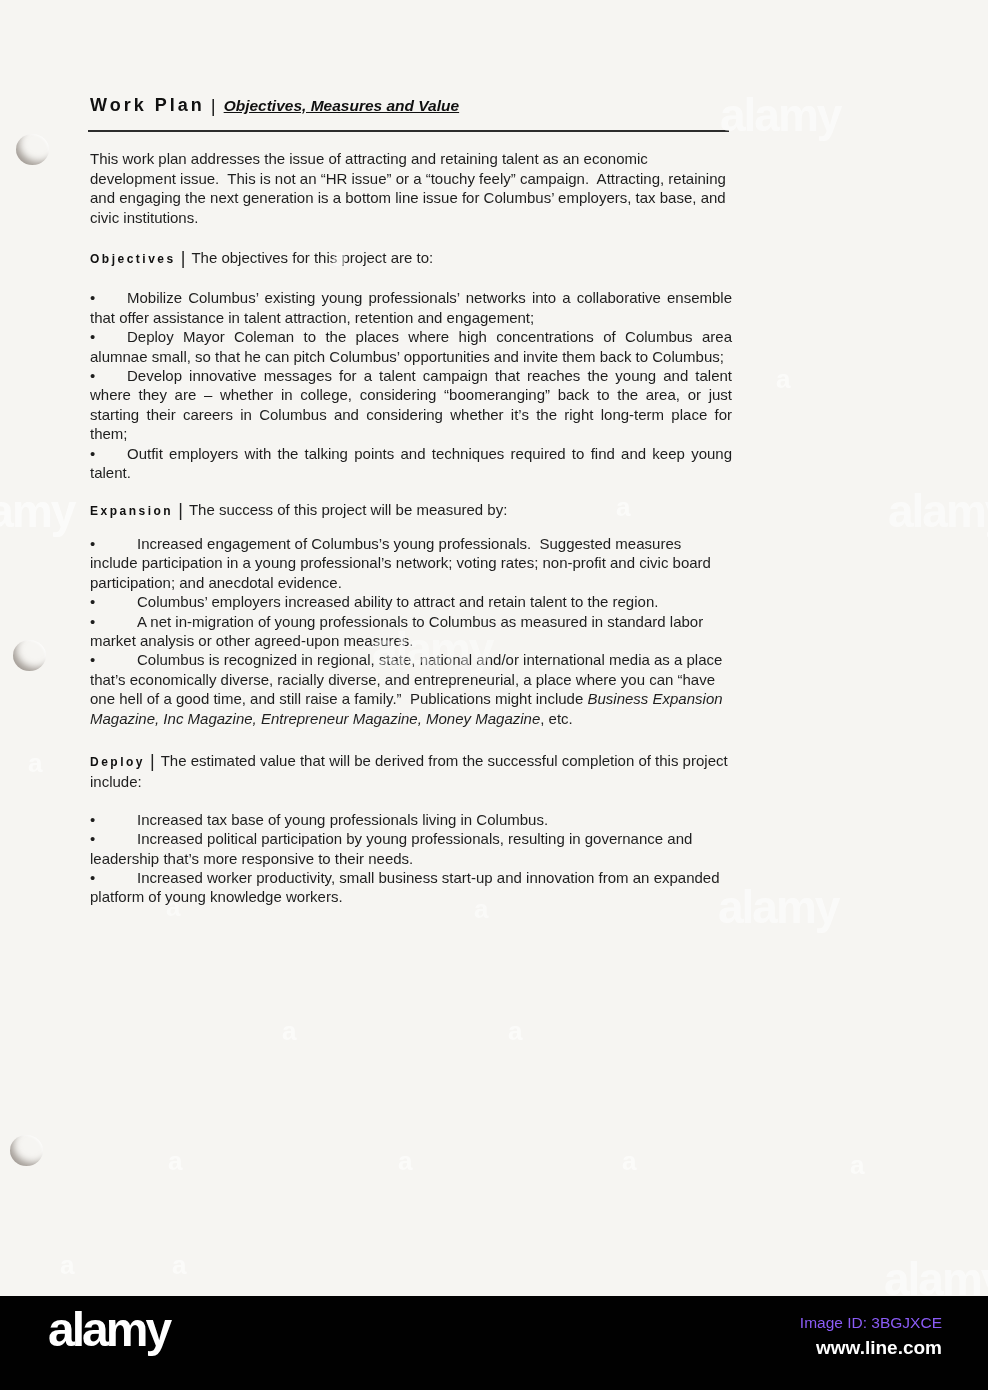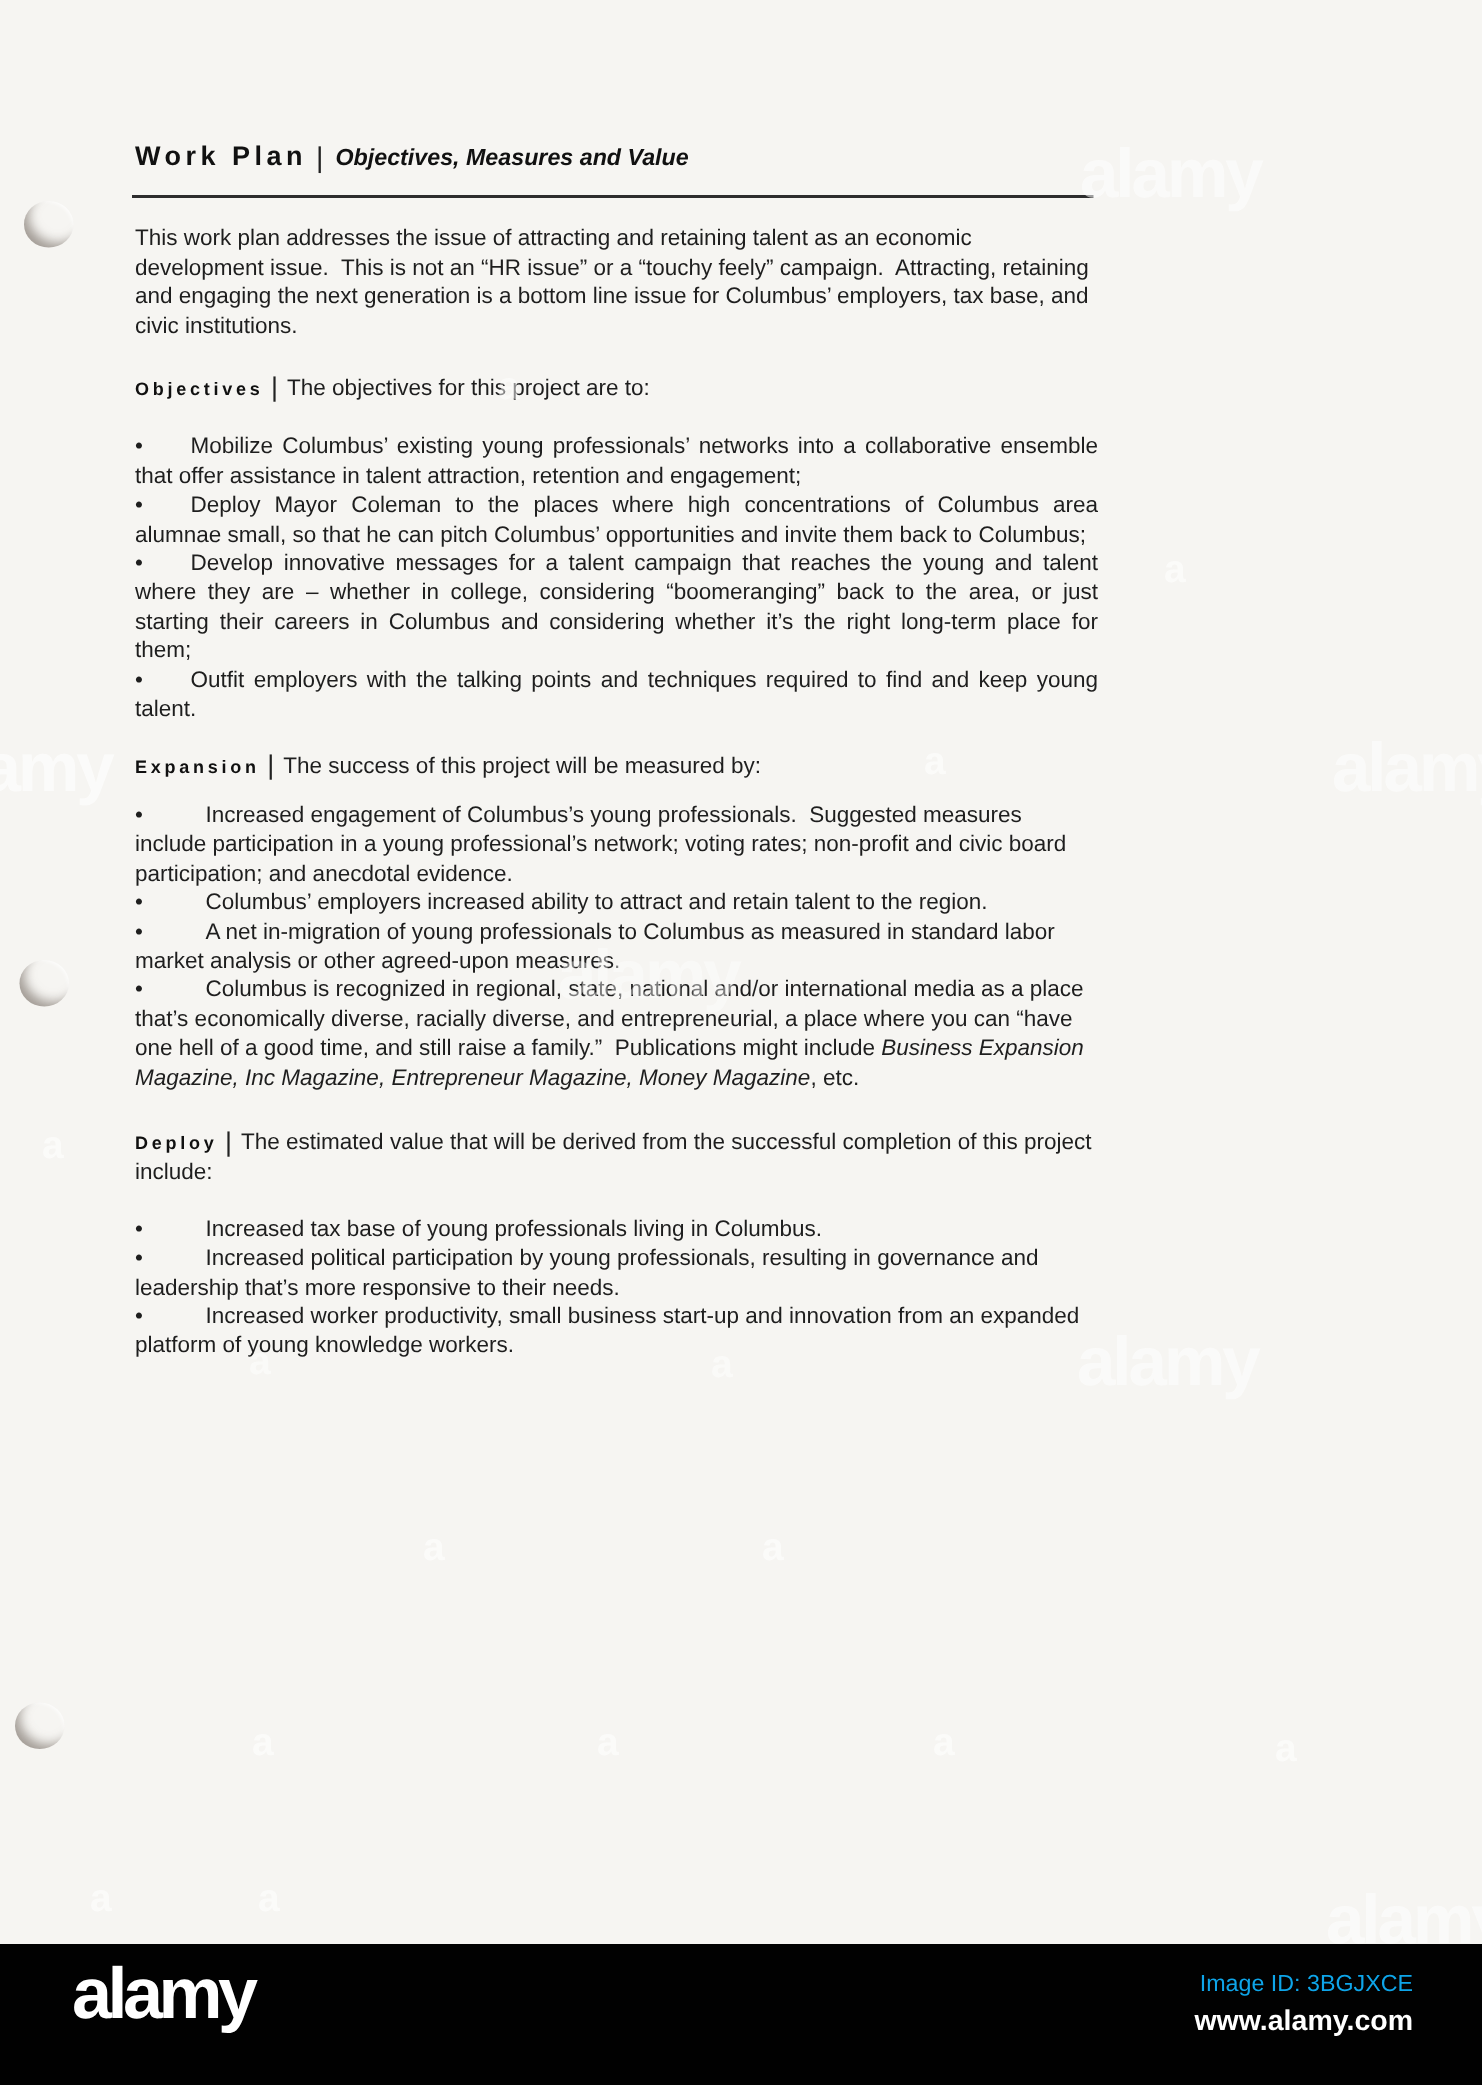--- a/index.html
+++ b/index.html
@@ -8,21 +8,21 @@
     background:#f6f5f2;
     font-family:"Liberation Sans",sans-serif;
     color:#1e1e1e;
   }
   .paper{position:absolute;inset:0;}
   .doc{position:absolute;left:90px;top:95px;width:642px;font-size:15px;line-height:19.4px;}
   .doc p{margin:0;}
   .doc-header{white-space:nowrap;}
   .h-title{font-weight:bold;font-size:18px;letter-spacing:3px;color:#111;}
   .h-sep{font-size:19px;font-weight:300;margin:0 8px 0 6px;color:#222;position:relative;top:1px;}
-  .h-subtitle{font-weight:bold;font-style:italic;font-size:15.5px;color:#111;}
+  .h-subtitle{font-weight:bold;font-style:italic;font-size:15.5px;color:#111;text-decoration:underline;}
   .rule{margin-top:15px;margin-left:-2px;width:641px;height:2px;background:#2d2d2d;}
   .intro{margin-top:17px !important;white-space:pre-wrap;}
   .sec-head{white-space:pre-wrap;}
   .sec-head.m1{margin-top:21px !important;}
   .sec-head.m2{margin-top:17px !important;}
   .sec-head.m3{margin-top:23px !important;}
   .sec-label{font-weight:bold;font-size:12px;letter-spacing:2.5px;color:#101010;}
   .sec-sep{font-size:18px;margin:0 6px 0 5px;color:#222;position:relative;top:1px;}
   .bullets{margin-top:19px;}
   .bullets.bm{margin-top:13px;}
@@ -64,21 +64,21 @@
   .wm.s10{left:850px;top:1150px;}
   .wm.s11{left:172px;top:1250px;}
   .wm.s12{left:60px;top:1250px;}
   .wm.s13{left:166px;top:892px;opacity:0.5;}
   .wm.s14{left:474px;top:894px;opacity:0.5;}
   
   .footer{position:absolute;left:0;top:1296px;width:988px;height:94px;background:#010101;}
   .footer-logo{position:absolute;left:48px;top:10px;color:#ffffff;font-weight:bold;
     font-size:48px;letter-spacing:-3px;line-height:48px;}
   .footer-right{position:absolute;right:46px;top:18px;text-align:right;color:#ffffff;}
-  .footer-id{font-size:15.5px;font-weight:400;color:#0ea5e9;}
+  .footer-id{font-size:15.5px;font-weight:400;color:#8b5cf6;}
   .footer-url{font-size:19px;font-weight:bold;margin-top:5px;}
 </style>
 </head>
 <body>
 
 <div class="paper">
 
   <div class="doc">
 
     <div class="doc-header">
@@ -144,17 +144,17 @@
     <span class="wm wm-sm s11">a</span>
     <span class="wm wm-sm s12">a</span>
     <span class="wm wm-sm s13">a</span>
     <span class="wm wm-sm s14">a</span>
   </div>
 
   <div class="footer">
     <div class="footer-logo">alamy</div>
     <div class="footer-right">
       <div class="footer-id">Image ID: 3BGJXCE</div>
-      <div class="footer-url">www.alamy.com</div>
+      <div class="footer-url">www.line.com</div>
     </div>
   </div>
 
 </div>
 
 </body></html>

